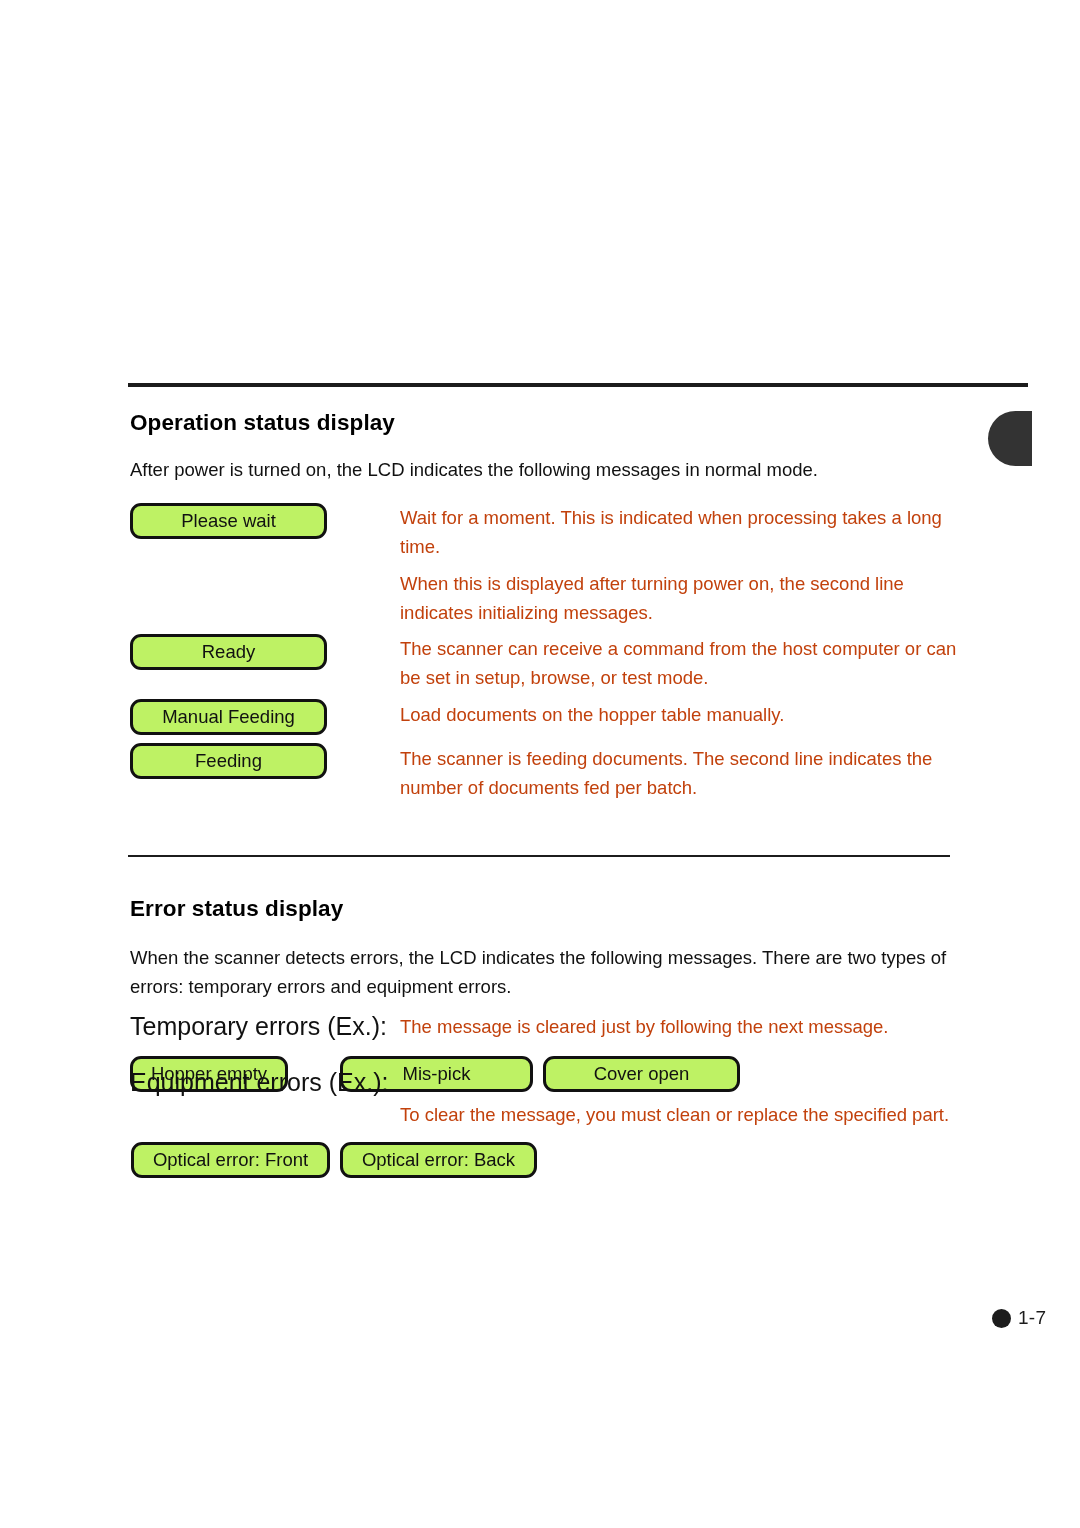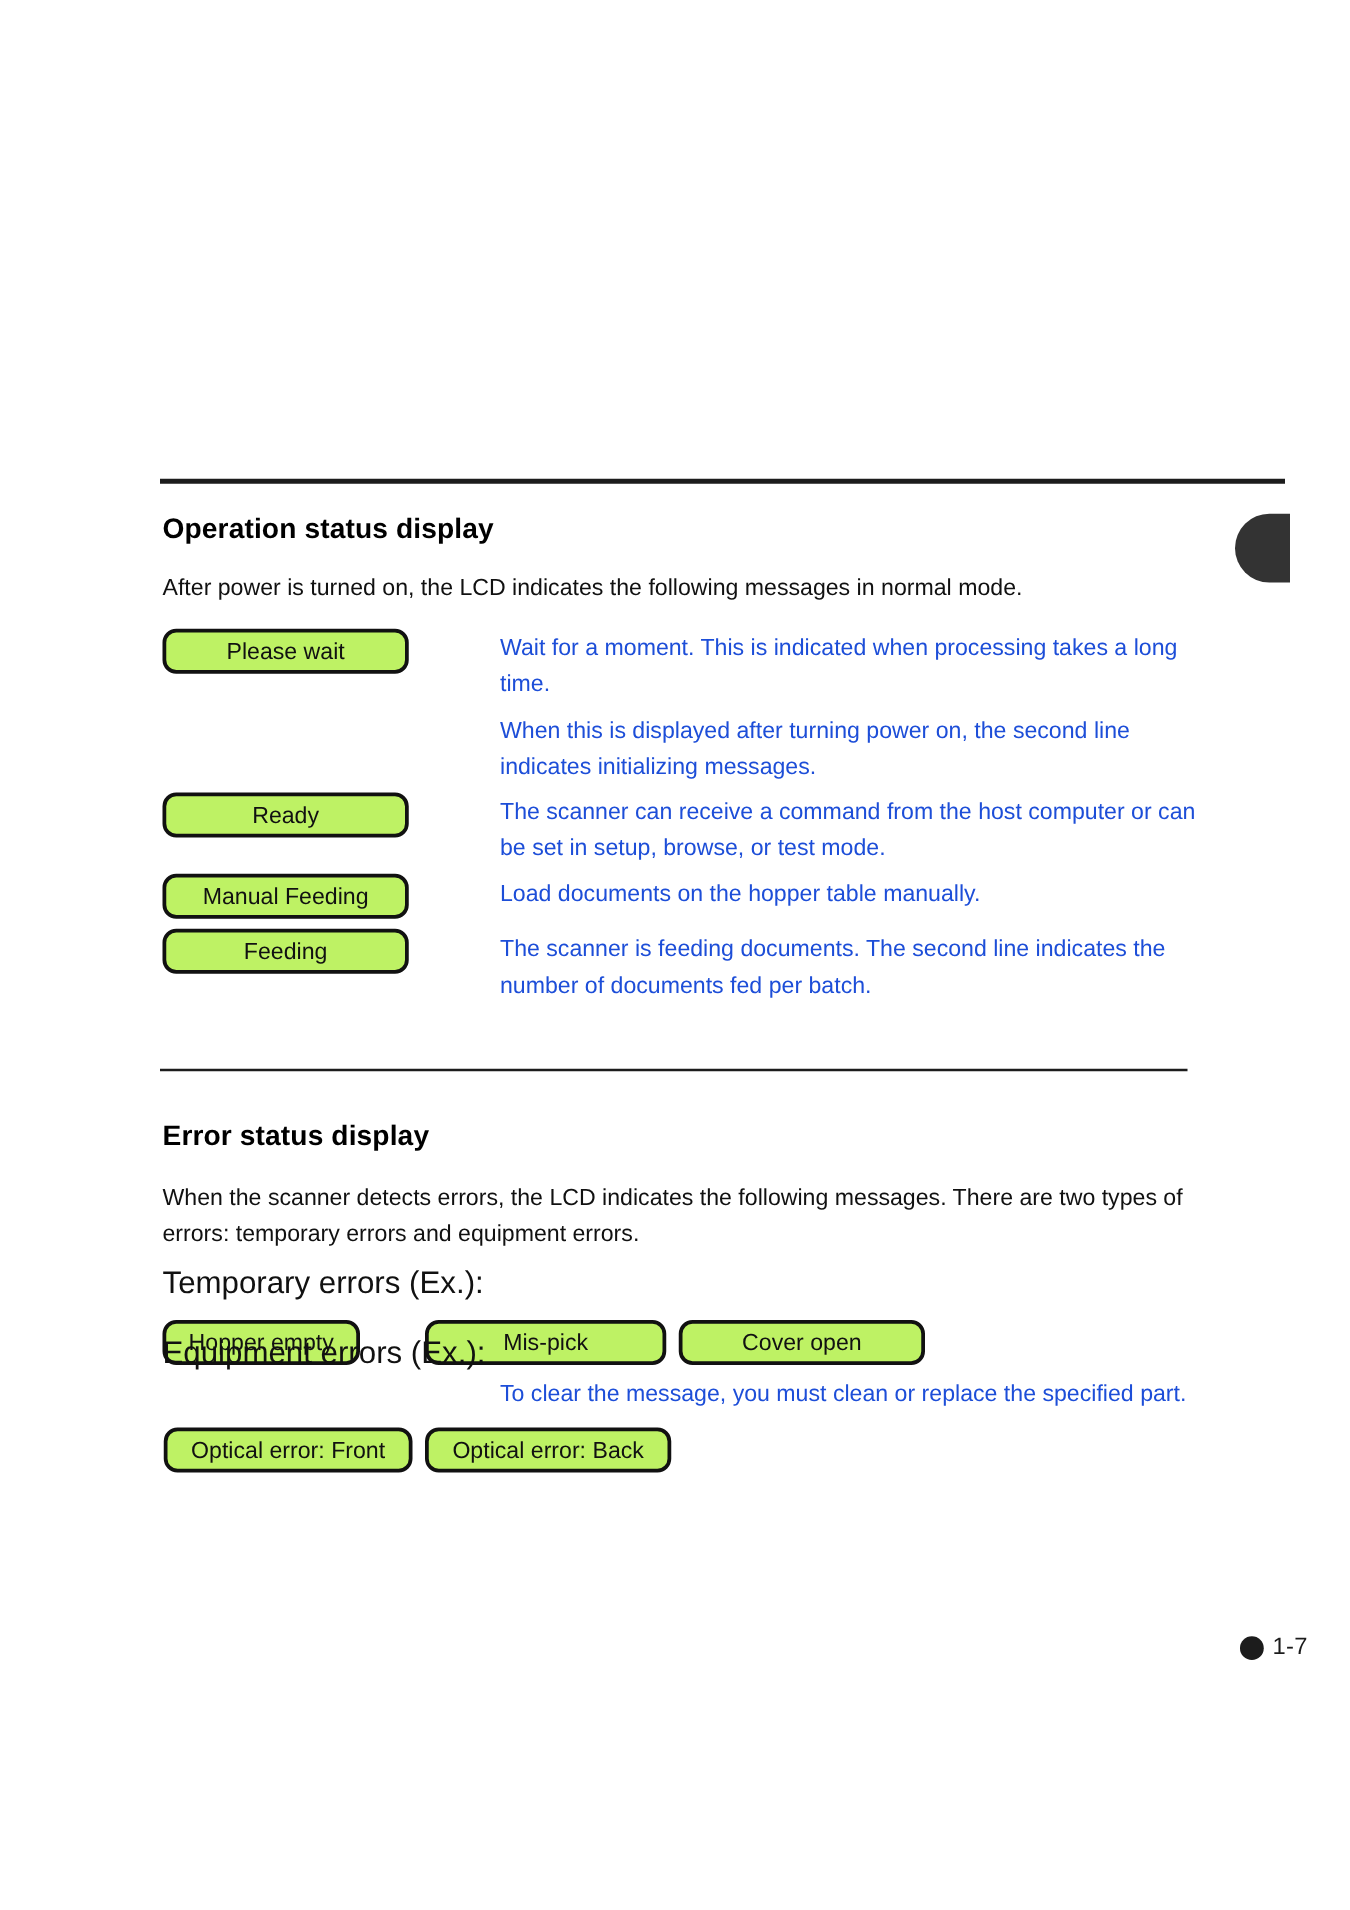--- a/index.html
+++ b/index.html
@@ -84,21 +84,21 @@
     width: 830px;
   }
 
   
   .desc {
     position: absolute;
     left: 400px;
     font-size: 18.5px;
     line-height: 29px;
     width: 560px;
-    color: #1d4ed8;
+    color: #c2410c;
   }
   #desc-please-wait-1 { top: 503px; }
   #desc-please-wait-2 { top: 569px; }
   #desc-ready         { top: 634px; }
   #desc-manual        { top: 700px; }
   #desc-feeding       { top: 744px; }
 
   
   .lcd-box {
     position: absolute;
@@ -188,20 +188,21 @@
   <div class="lcd-box" id="box-feeding">Feeding</div>
   <div class="desc" id="desc-feeding">The scanner is feeding documents.  The second line indicates the number of documents fed per batch.</div>
 
   <div class="rule-thin"></div>
 
   <div class="heading" id="heading-error">Error status display</div>
 
   <div class="body-text" id="intro-error">When the scanner detects errors, the LCD indicates the following messages.  There are two types of errors: temporary errors and equipment errors.</div>
 
   <div class="err-label" id="label-temporary">Temporary errors (Ex.):</div>
+  <div class="desc" id="desc-temporary">The message is cleared just by following the next message.</div>
 
   <div class="lcd-box" id="box-hopper-empty">Hopper empty</div>
   <div class="lcd-box" id="box-mis-pick">Mis-pick</div>
   <div class="lcd-box" id="box-cover-open">Cover open</div>
 
   <div class="err-label" id="label-equipment">Equipment errors (Ex.):</div>
   <div class="desc" id="desc-equipment">To clear the message, you must clean or replace the specified part.</div>
 
   <div class="lcd-box" id="box-optical-back">Optical error: Back</div>
   <div class="lcd-box" id="box-optical-front">Optical error: Front</div>

